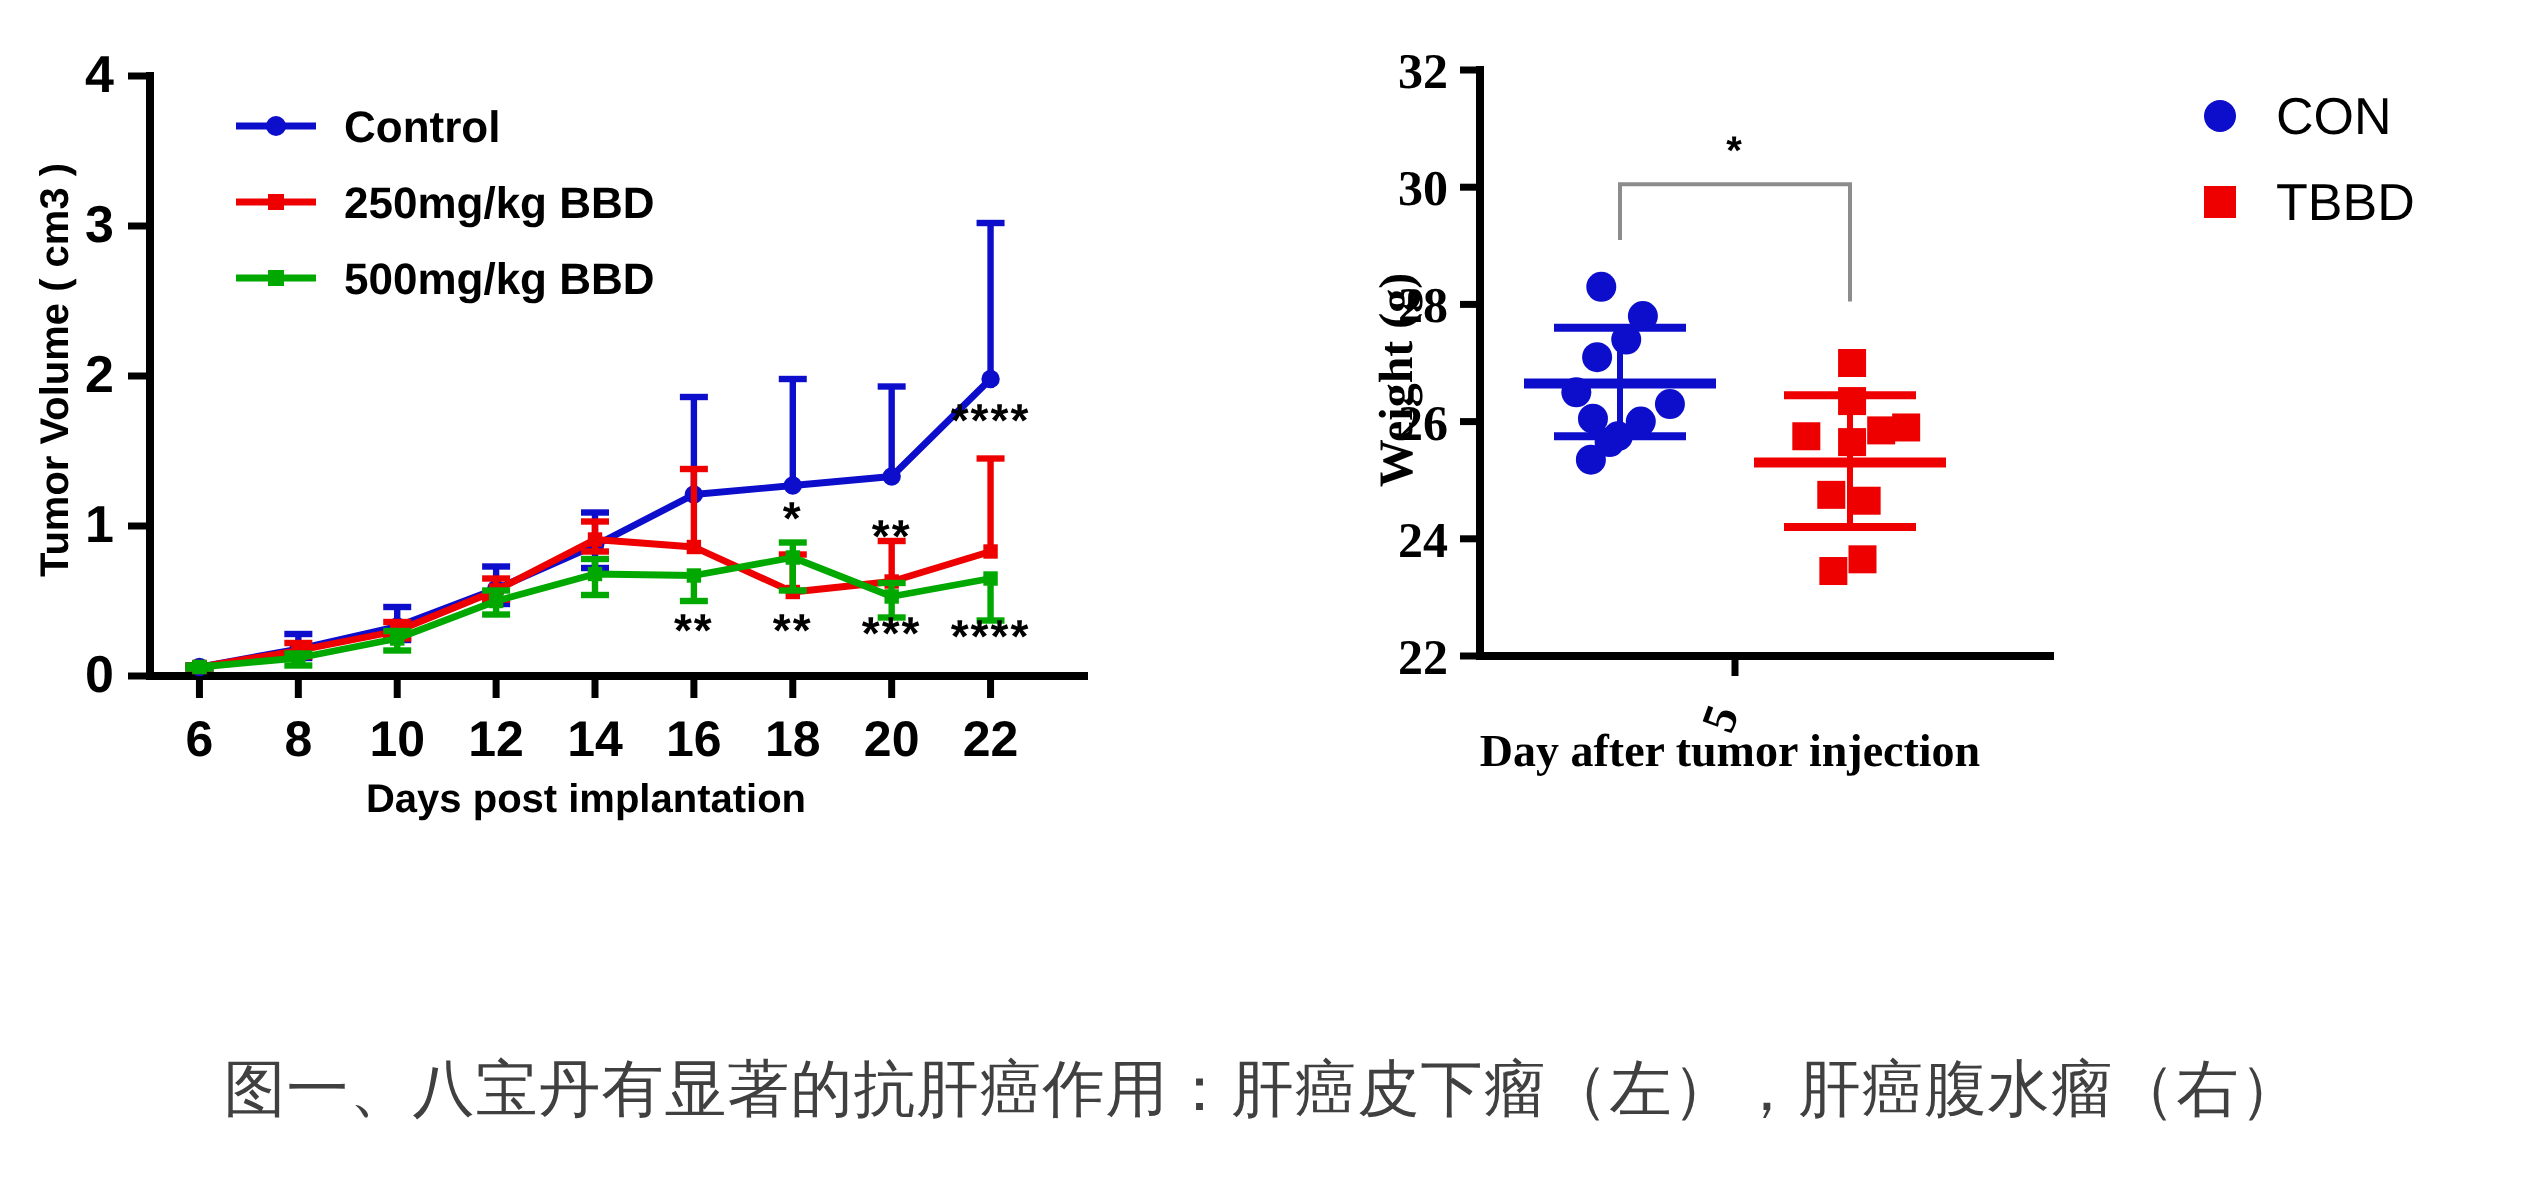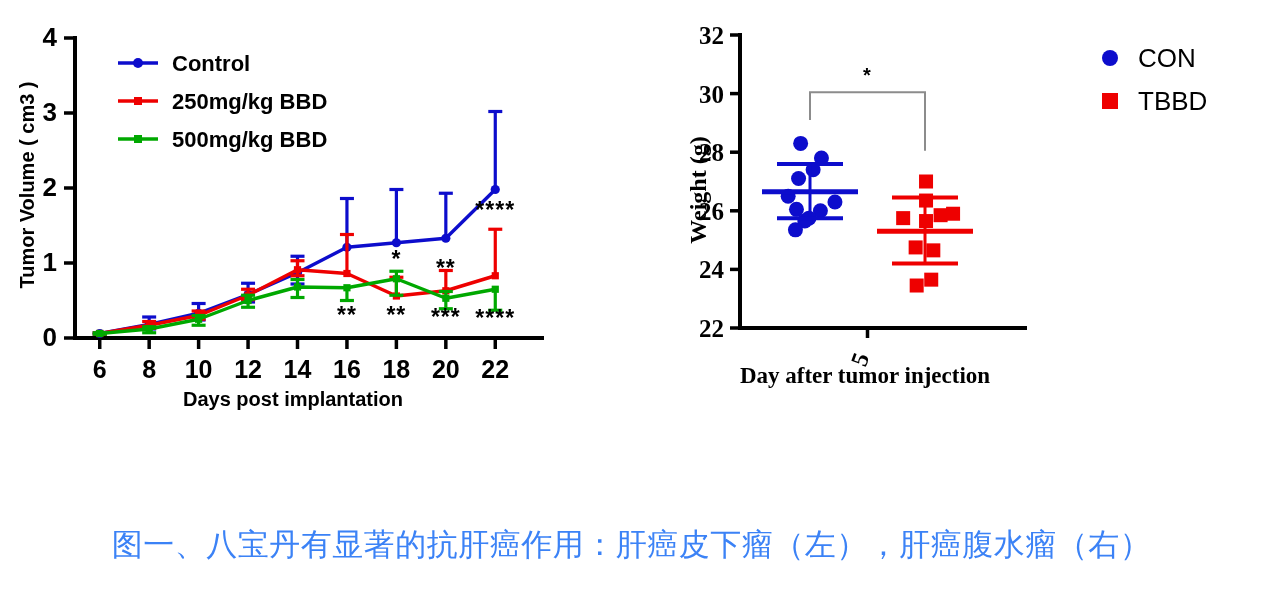--- a/index.html
+++ b/index.html
@@ -78,21 +78,21 @@
   .bracket { stroke: #8c8c8c; stroke-width: 2; fill: none; }
 
   #caption {
     position: absolute;
     left: 0;
     top: 524px;
     width: 1263px;
     text-align: center;
     font-family: "DejaVu Sans", sans-serif;
     font-size: 31px;
-    color: #3b82f6;
+    color: #404040;
     letter-spacing: 0.5px;
     white-space: nowrap;
   }
 </style>
 </head>
 <body>
 
 <div id="figure-root">
 
   <div class="panel" id="panel-left">

